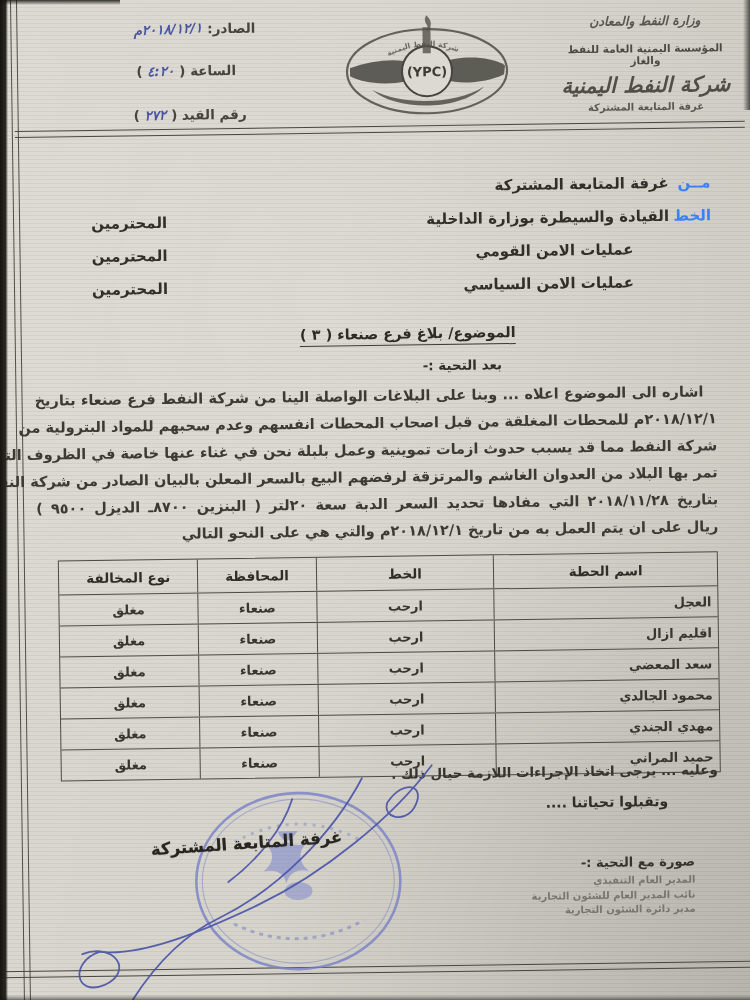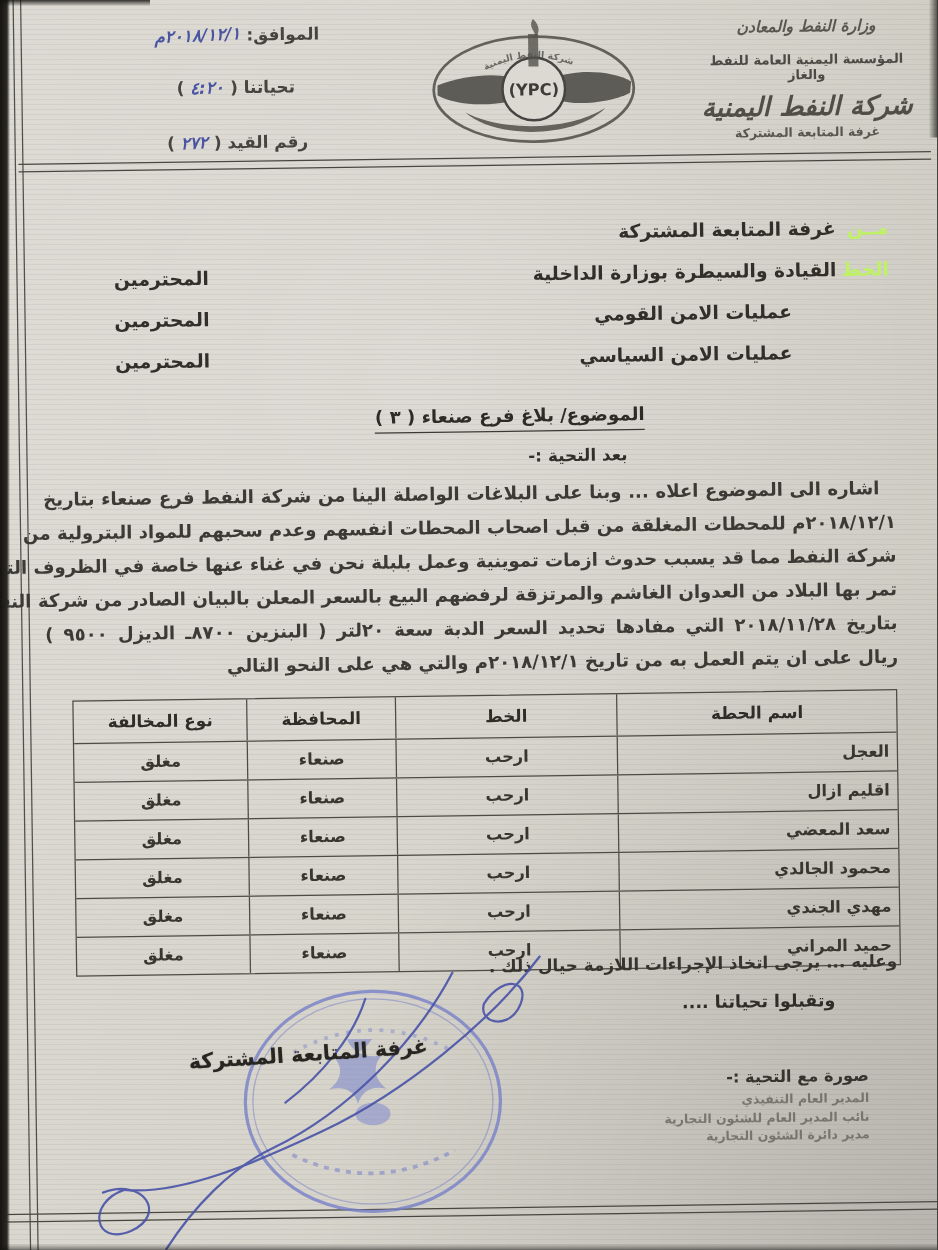--- a/index.html
+++ b/index.html
@@ -49,21 +49,21 @@
   .org .l0{margin-top:17px;font-size:12.5px;color:#585750;font-style:italic;font-weight:bold;letter-spacing:.5px;}
   .org .l1{margin-top:14px;font-size:10.5px;color:#4b4a44;font-weight:bold;}
   .org .l2{margin-top:7px;font-size:21px;color:#4f4e47;font-weight:bold;font-style:italic;}
   .org .l3{margin-top:4px;font-size:10px;color:#585750;font-weight:bold;}
 
   .logo{position:absolute;left:348px;top:12px;}
 
   
   .addr{position:absolute;right:35px;left:35px;top:174px;direction:rtl;font-weight:bold;}
   .addr .arow{position:relative;height:33px;}
-  .addr .lbl{position:absolute;right:0;top:4px;font-size:15px;color:#bef264;}
+  .addr .lbl{position:absolute;right:0;top:4px;font-size:15px;color:#3b82f6;}
   .addr .val{position:absolute;top:4px;font-size:15px;color:#302f29;}
   .addr .arow.a0 .val{right:42px;}
   .addr .arow.a1 .val{right:42px;}
   .addr .arow.a2 .val,.addr .arow.a3 .val{right:78px;}
   .addr .hon{position:absolute;left:60px;top:4px;font-size:15px;color:#302f29;}
 
   .subject{position:absolute;right:232px;top:326px;font-size:14.5px;font-weight:bold;color:#2c2b25;
     border-bottom:1.6px solid #3a3933;padding-bottom:3px;direction:rtl;}
   .greeting{position:absolute;right:246px;top:358px;font-size:13.5px;font-weight:bold;color:#302f29;direction:rtl;}
 
@@ -104,25 +104,25 @@
 <div class="paper"></div>
 <div class="scan-tex"></div>
 
 <div class="sheet">
 
   <div class="vrule"></div>
   <div class="hrule top"></div>
 
   <div class="meta">
     <div class="row r0">
-      <span>الموافق:</span>
+      <span>الصادر:</span>
       <span class="hand">٢٠١٨/١٢/١م</span>
     </div>
     <div class="row r1">
-      <span>تحياتنا (</span>
+      <span>الساعة (</span>
       <span class="hand">٤:٢٠</span>
       <span>)</span>
     </div>
     <div class="row r2">
       <span>رقم القيد (</span>
       <span class="hand">٢٧٢</span>
       <span>)</span>
     </div>
   </div>
 

